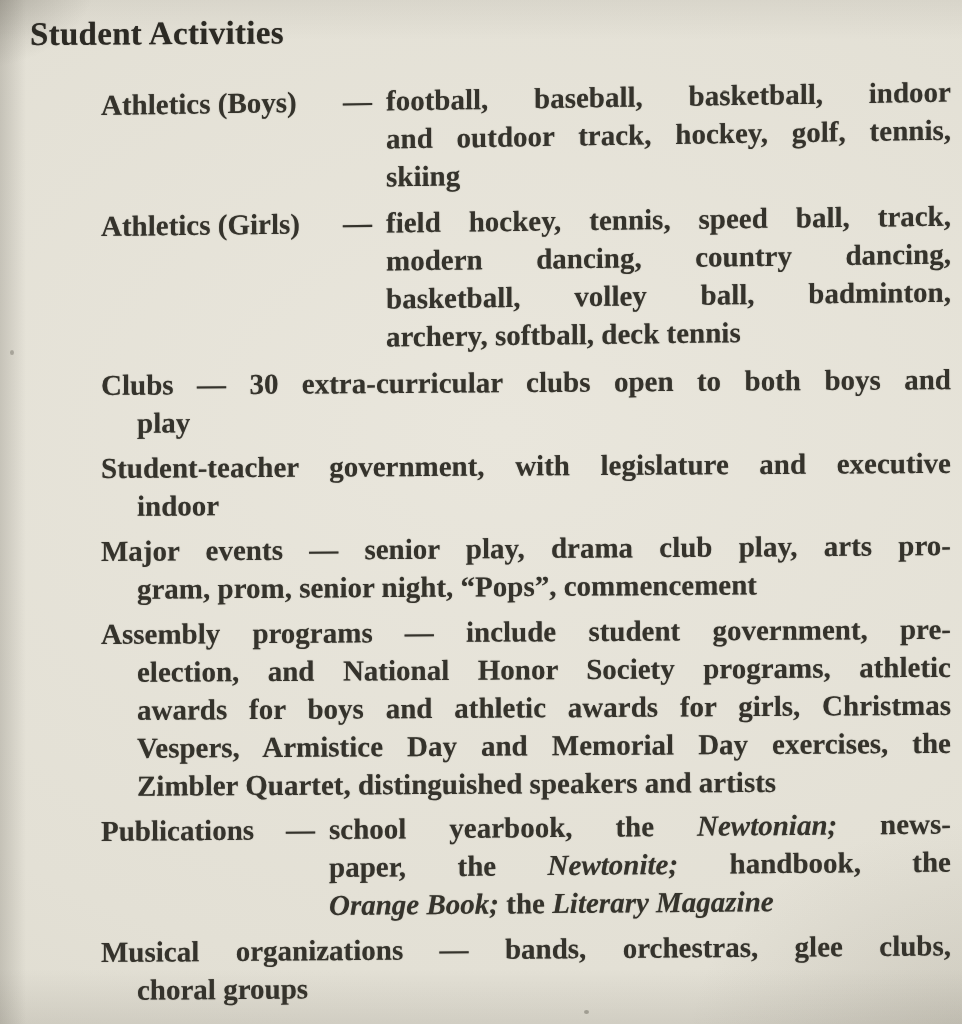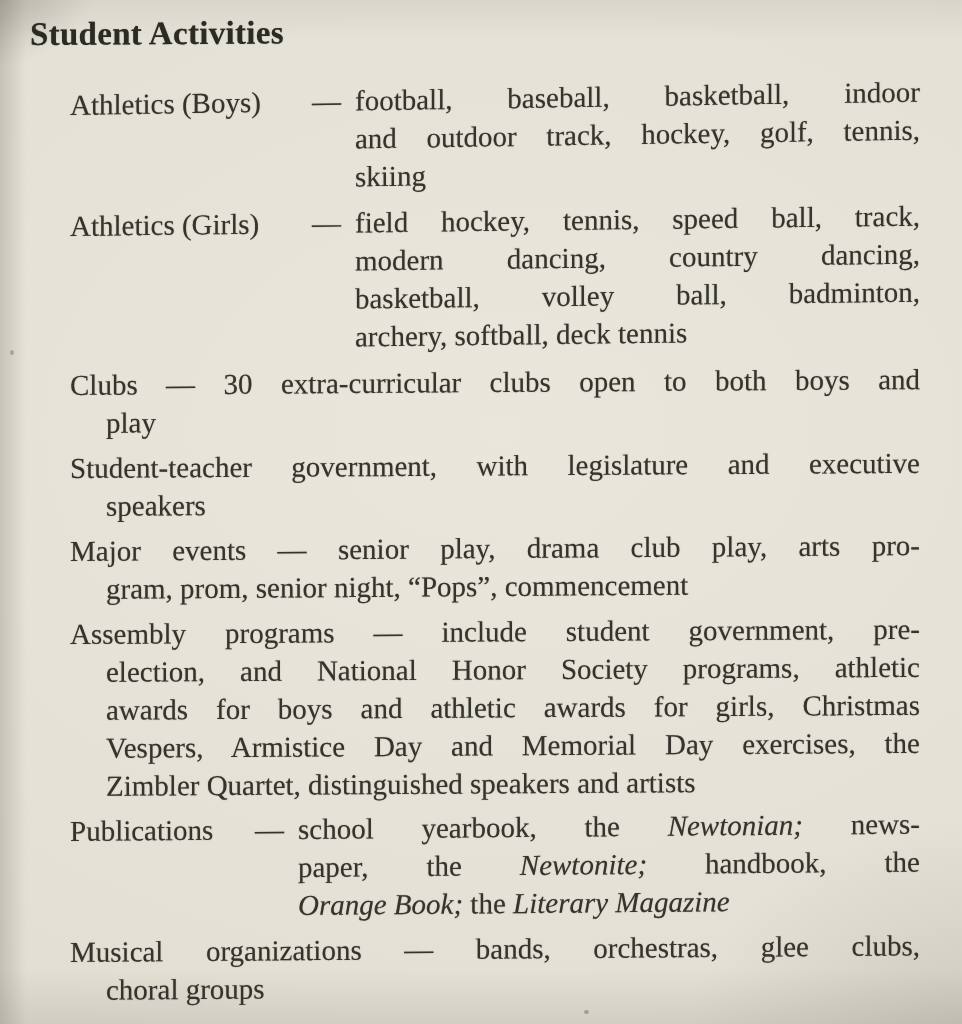--- a/index.html
+++ b/index.html
@@ -19,21 +19,21 @@
   }
   .content{padding:12px 27px 0 30px;}
   .title{
     margin:0 0 30px 0;
     font-size:33px;font-weight:700;line-height:44px;
     letter-spacing:0.3px;
     color:#2c2a24;
     text-shadow:0 0 1px rgba(44,42,36,0.55);
     transform:skewY(-0.35deg);transform-origin:0 50%;
   }
-  .entries{margin-left:40px;width:850px;}
+  .entries{margin-left:71px;width:850px;font-weight:bold;}
   .entry{
     margin:0 0 7px 0;
     font-size:29px;line-height:38px;
     text-shadow:0 0 1.1px rgba(53,51,44,0.5);
     transform-origin:0 50%;
   }
   .entry.hanging{display:flex;align-items:flex-start;}
   .entry-label{
     flex:0 0 auto;box-sizing:border-box;
     display:flex;justify-content:space-between;
@@ -92,21 +92,21 @@
             <div class="line j"><span>basketball, volley ball, badminton,</span></div>
             <div class="line"><span>archery, softball, deck tennis</span></div>
           </div>
         </div>
         <div class="entry indent">
           <div class="line j"><span>Clubs — 30 extra-curricular clubs open to both boys and</span></div>
           <div class="line cont"><span>play</span></div>
         </div>
         <div class="entry indent">
           <div class="line j"><span>Student-teacher government, with legislature and executive</span></div>
-          <div class="line cont"><span>speakers</span></div>
+          <div class="line cont"><span>indoor</span></div>
         </div>
         <div class="entry indent">
           <div class="line j"><span>Major events — senior play, drama club play, arts pro-</span></div>
           <div class="line cont"><span>gram, prom, senior night, “Pops”, commencement</span></div>
         </div>
         <div class="entry indent">
           <div class="line j"><span>Assembly programs — include student government, pre-</span></div>
           <div class="line j cont"><span>election, and National Honor Society programs, athletic</span></div>
           <div class="line j cont"><span>awards for boys and athletic awards for girls, Christmas</span></div>
           <div class="line j cont"><span>Vespers, Armistice Day and Memorial Day exercises, the</span></div>

